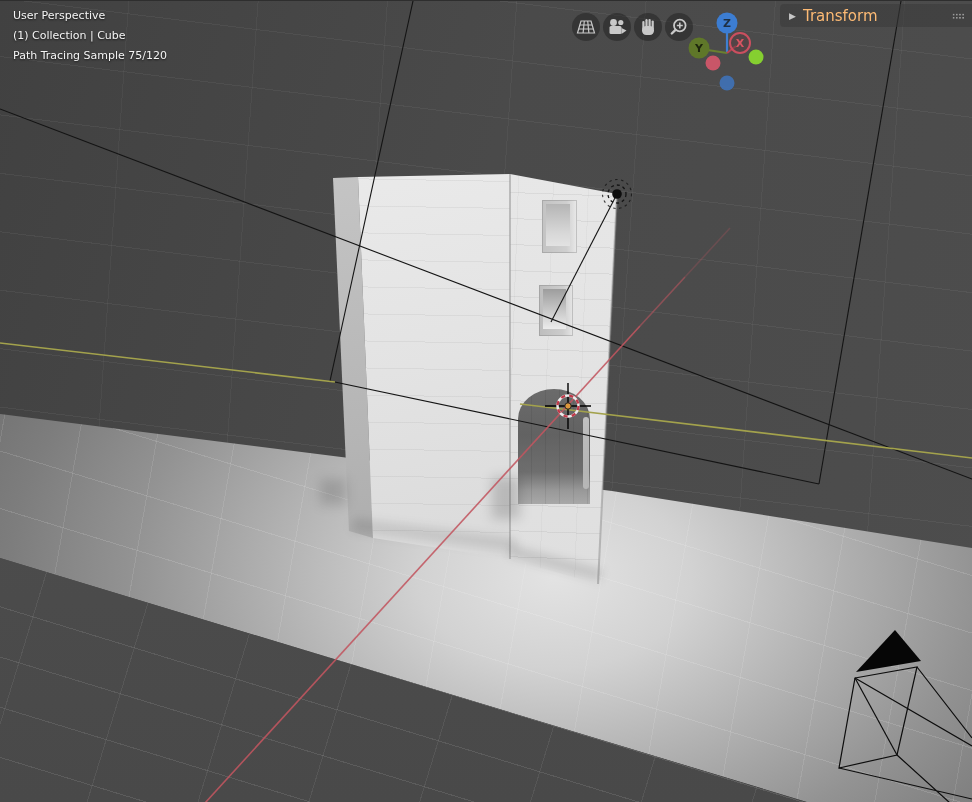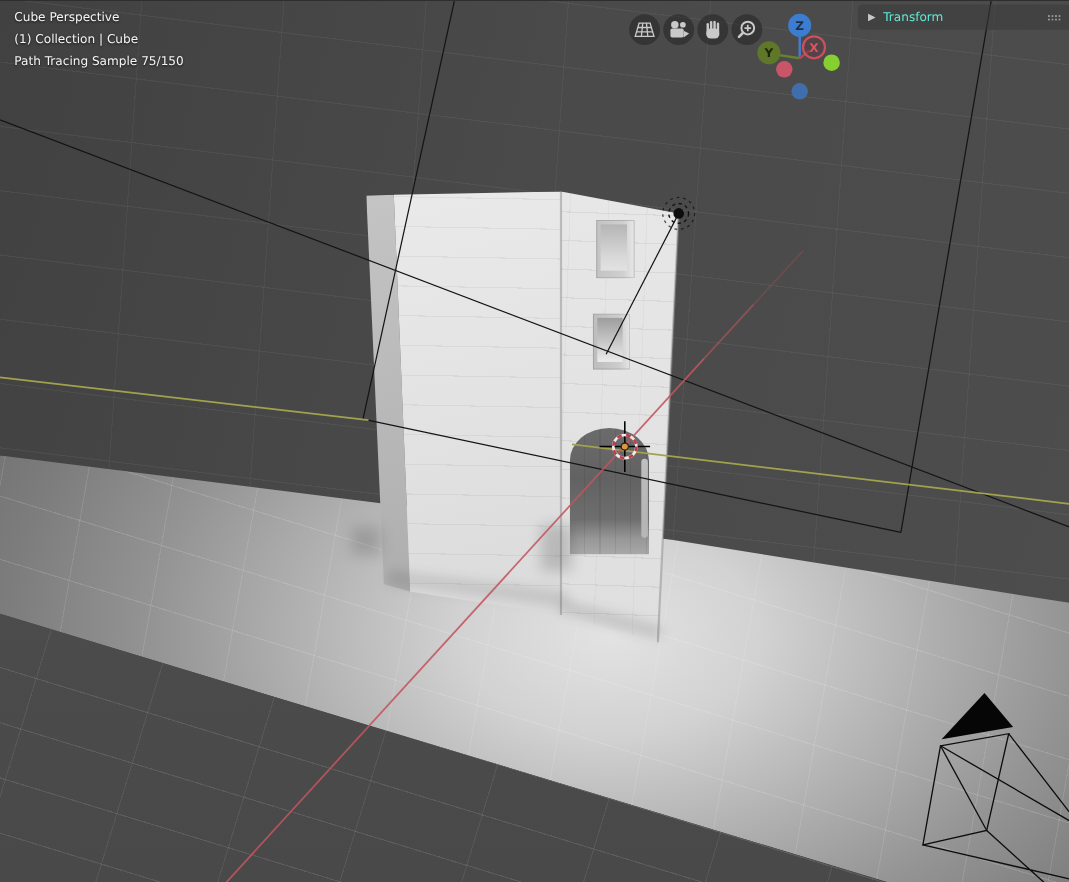--- a/index.html
+++ b/index.html
@@ -85,21 +85,21 @@
   .cam-line{stroke:#0d0d0d;stroke-width:1.2;fill:none}
   .giz-label{font:bold 11px "DejaVu Sans",sans-serif;text-anchor:middle}
 
   
   #info-overlay{position:absolute;left:13px;top:5px;z-index:20;color:var(--overlay-text);font-size:11px;line-height:20px;text-shadow:0 1px 2px rgba(0,0,0,.7)}
   #toolbar{position:absolute;left:572px;top:12px;z-index:20;display:flex;gap:3px}
   .tool-btn{width:28px;height:28px;border-radius:50%;background:rgba(25,25,25,.42);display:flex;align-items:center;justify-content:center}
   .tool-btn svg{display:block}
   #sidebar-panel{position:absolute;right:0;top:3px;width:192px;height:23px;z-index:20;display:flex;align-items:center;padding-left:9px;background:rgba(58,58,58,.55);border-radius:4px 0 0 4px}
   #sidebar-panel .arrow{font-size:9px;color:#c8c8c8;margin-right:7px}
-  #sidebar-panel .label{font-size:11px;color:#5eead4}
+  #sidebar-panel .label{font-size:15px;color:#fdba74}
   #sidebar-panel .grip{margin-left:auto;margin-right:7px;width:13px;height:6px;background-image:radial-gradient(circle,#9a9a9a .9px,transparent 1px);background-size:3.2px 3.2px}
 </style>
 </head>
 <body>
 
 <div id="viewport">
 
   <div id="sky" class="abs"></div>
   <div id="floor" class="abs"></div>
   <div id="ground-dark" class="abs"></div>
@@ -169,23 +169,23 @@
       <circle cx="727" cy="22" r="10.5" fill="var(--gizmo-z)"></circle>
       <text x="727" y="26" class="giz-label" fill="#1e3044">Z</text>
       <circle cx="699" cy="47" r="10.5" fill="var(--gizmo-y)"></circle>
       <text x="699" y="51" class="giz-label" fill="#1c240c">Y</text>
       <circle cx="740" cy="42" r="10" fill="rgba(90,62,66,.5)" stroke="var(--gizmo-x)" stroke-width="2"></circle>
       <text x="740" y="46" class="giz-label" fill="#d85562">X</text>
     </g>
   </svg>
 
   <div id="info-overlay">
-    <div>Cube Perspective</div>
+    <div>User Perspective</div>
     <div>(1) Collection | Cube</div>
-    <div>Path Tracing Sample 75/150</div>
+    <div>Path Tracing Sample 75/120</div>
   </div>
 
   <div id="toolbar">
     <div class="tool-btn">
       <svg width="24" height="24" viewBox="-12 -12 24 24">
         <g stroke="#c9c9c9" stroke-width="1.2" fill="none">
           <path d="M-5,-6 L5,-6 L8.5,6 L-8.5,6 Z"></path>
           <path d="M-1.7,-6 L-2.9,6 M1.7,-6 L2.9,6 M-6.2,-2 L6.2,-2 M-7.4,2 L7.4,2"></path>
         </g>
       </svg>

